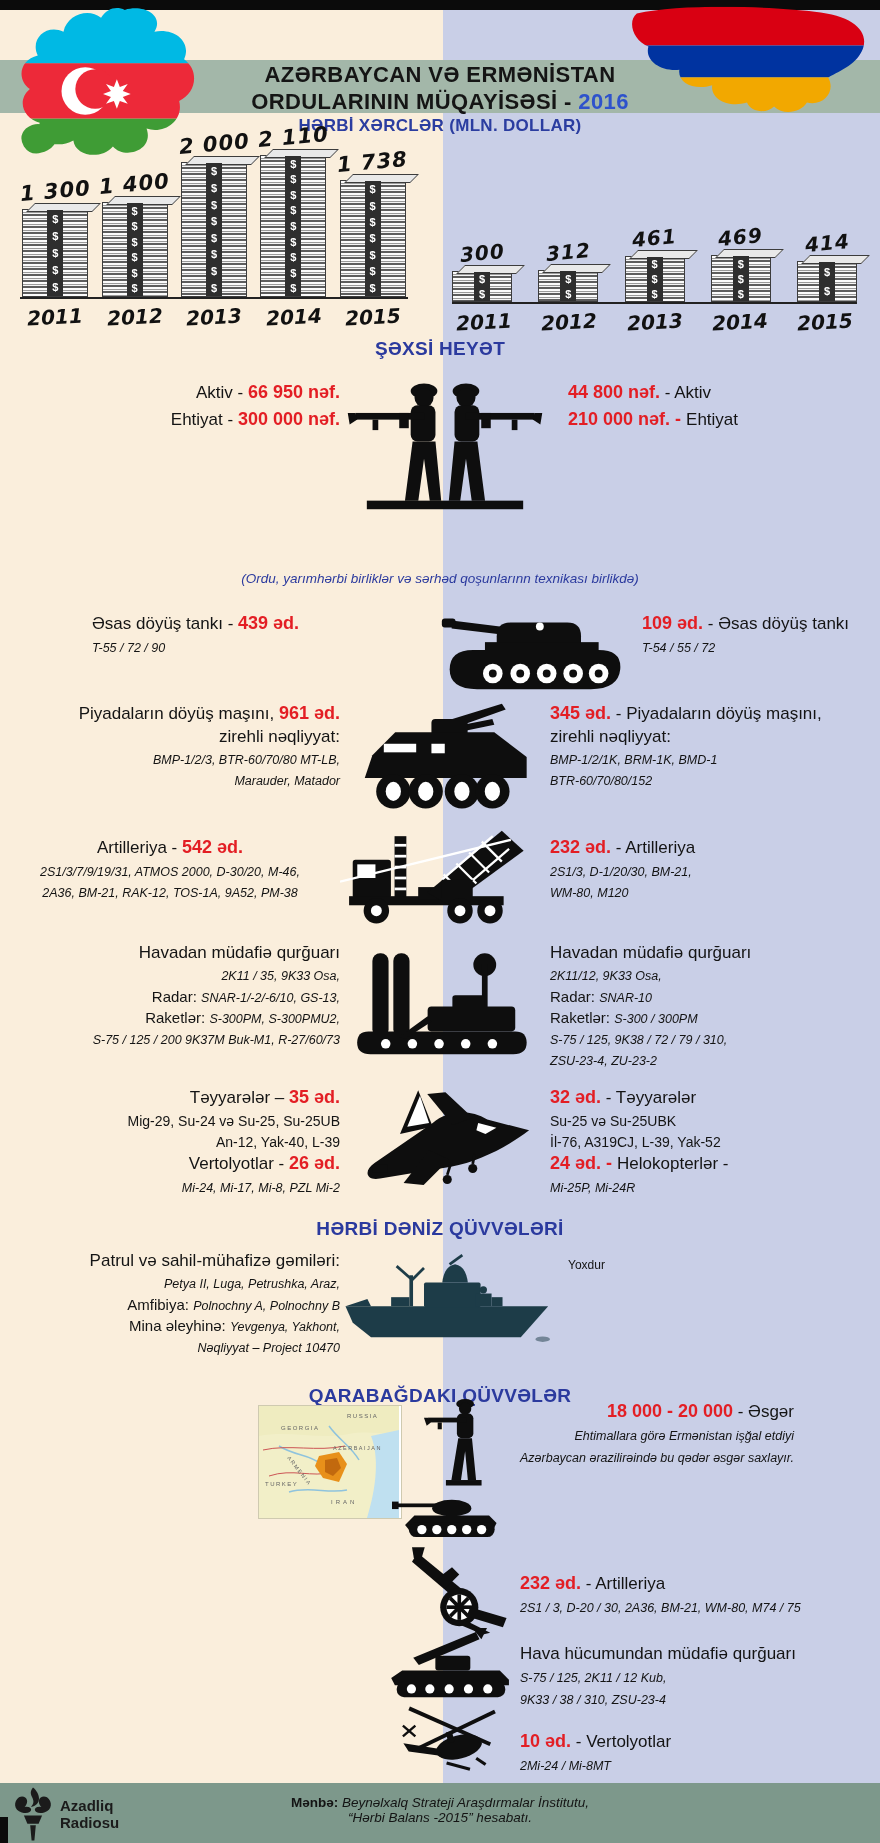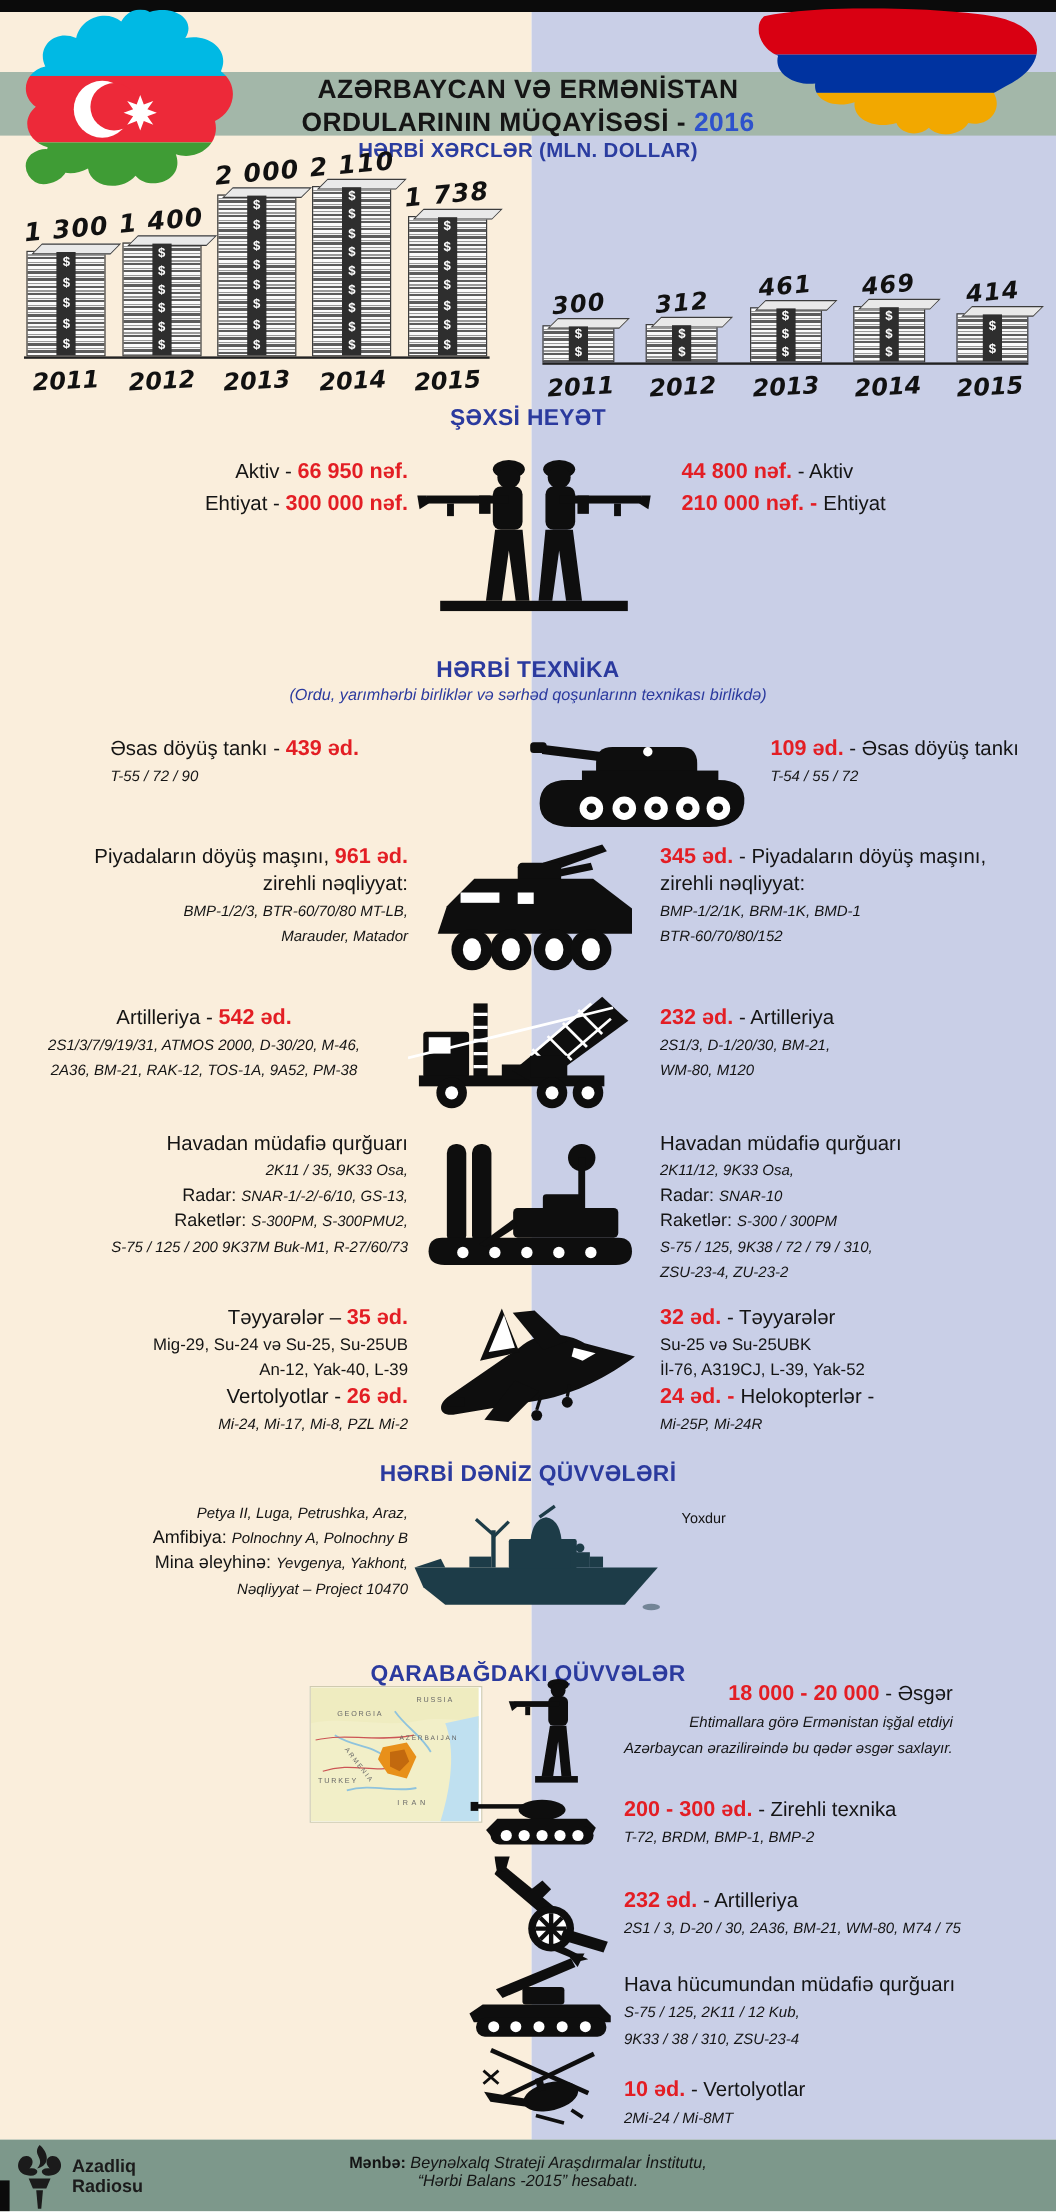--- a/index.html
+++ b/index.html
@@ -300,21 +300,20 @@
           <use href="#sd" transform="translate(220,0) scale(-1,1)"></use>
           <rect x="28" y="136" width="164" height="9"></rect>
         </svg>
       </div>
     <div class="col-r">
         <div class="line"><span class="s-r">44 800 nəf.</span><span class="s-t"> - Aktiv</span></div>
         <div class="line"><span class="s-r">210 000 nəf. - </span><span class="s-t">Ehtiyat</span></div>
       </div>
   </div>
 
-  <div class="sec-h" style="top:548px;">HƏRBİ TEXNİKA</div>
   <div class="sub-h" style="top:571px;">(Ordu, yarımhərbi birliklər və sərhəd qoşunlarınn texnikası birlikdə)</div>
 
   <div class="flexrow r-tank" id="row-tank">
     <div class="col-l">
         <div class="line"><span class="s-t">Əsas döyüş tankı - </span><span class="s-r">439 əd.</span></div>
         <div class="line"><span class="s-i">T-55 / 72 / 90</span></div>
       </div>
     <div class="col-c">
         <svg viewBox="0 0 200 110" width="196" height="108" fill="#0e0e0e">
           <polygon points="18,26 100,36 100,44 18,34"></polygon>
@@ -493,20 +492,21 @@
         <div class="line"><span class="s-m">Su-25 və Su-25UBK</span></div>
         <div class="line"><span class="s-m">İl-76, A319CJ, L-39, Yak-52</span></div>
         <div class="line"><span class="s-r">24 əd. - </span><span class="s-t">Helokopterlər -</span></div>
         <div class="line"><span class="s-i">Mi-25P, Mi-24R</span></div>
       </div>
   </div>
 
   <div class="sec-h" style="top:1218px;">HƏRBİ DƏNİZ QÜVVƏLƏRİ</div>
   <div class="flexrow" id="naval-row">
     <div class="col-l">
+        <div class="line"><span class="s-t">Patrul və sahil-mühafizə gəmiləri:</span></div>
         <div class="line"><span class="s-i">Petya II, Luga, Petrushka, Araz,</span></div>
         <div class="line"><span class="s-L">Amfibiya: </span><span class="s-i">Polnochny A, Polnochny B</span></div>
         <div class="line"><span class="s-L">Mina əleyhinə: </span><span class="s-i">Yevgenya, Yakhont,</span></div>
         <div class="line"><span class="s-i">Nəqliyyat – Project 10470</span></div>
       </div>
     <div class="col-c">
         <svg viewBox="0 0 230 100" width="215" height="94" fill="#1d3c48">
           <polygon points="6,58 228,58 198,92 34,92 14,76"></polygon>
           <polygon points="6,58 30,50 34,58"></polygon>
           <rect x="92" y="32" width="62" height="27" rx="2"></rect>
@@ -580,24 +580,20 @@
           <rect x="18" y="33" width="92" height="16" rx="8"></rect>
           <g fill="#fff">
             <circle cx="32" cy="41" r="5"></circle>
             <circle cx="48" cy="41" r="5"></circle>
             <circle cx="64" cy="41" r="5"></circle>
             <circle cx="80" cy="41" r="5"></circle>
             <circle cx="96" cy="41" r="5"></circle>
           </g>
         </svg>
       </div>
-      <div class="k-text" style="top: 112px;">
-        <div class="line"><span class="s-r">200 - 300 əd.</span><span class="s-t"> - Zirehli texnika</span></div>
-        <div class="line"><span class="s-i">T-72, BRDM, BMP-1, BMP-2</span></div>
-      </div>
       <div class="k-icon" style="left: 412px; top: 160px;">
         <svg viewBox="0 0 110 100" width="100" height="92" fill="#0e0e0e">
           <polygon points="6,10 62,56 54,66 0,20"></polygon>
           <polygon points="0,4 14,4 10,18 2,16"></polygon>
           <polygon points="26,40 44,26 52,34 36,50"></polygon>
           <circle cx="52" cy="70" r="21"></circle>
           <circle cx="52" cy="70" r="14" fill="#fff"></circle>
           <g stroke="#0e0e0e" stroke-width="4">
             <line x1="38" y1="70" x2="66" y2="70"></line>
             <line x1="52" y1="56" x2="52" y2="84"></line>

